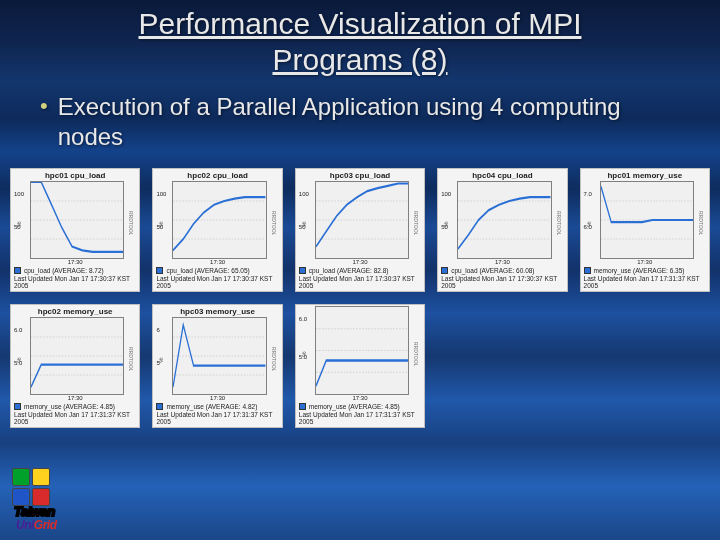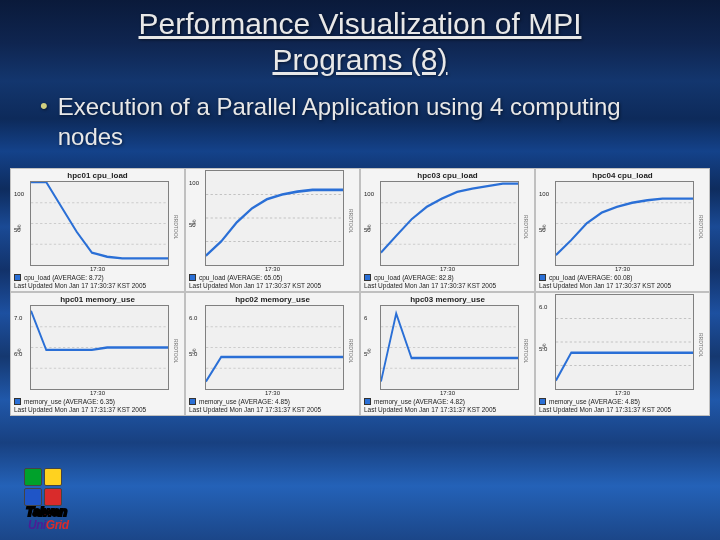--- a/index.html
+++ b/index.html
@@ -37,23 +37,23 @@
     align-items: flex-start;
     gap: 10px;
     text-shadow: 1px 1px 3px rgba(0,0,0,.5);
   }
   .bullet .dot { color: #cfcf80; font-size: 22px; line-height: 28px; }
   .grid {
     position: absolute;
     left: 10px; right: 10px;
     top: 168px;
     display: grid;
-    grid-template-columns: repeat(4, 1fr);
+    grid-template-columns: repeat(5, 1fr);
     grid-template-rows: repeat(2, 1fr);
-    gap: 0;
+    gap: 12px;
   }
   .panel {
     background: #f4f4f4;
     border: 1px solid #c0c0c0;
     height: 124px;
     display: flex;
     flex-direction: column;
     font-size: 7px;
     color: #222;
     position: relative;
@@ -78,21 +78,21 @@
   .panel .xlab { text-align:center; font-size:6px; padding:0 0 1px 0; }
   .panel .legend {
     display:flex; align-items:center; gap:3px;
     font-size:6.5px; padding:1px 2px;
   }
   .panel .legend .sw { width:7px; height:7px; background:#2a6fd6; border:1px solid #333; }
   .panel .updated {
     font-size:6.5px; padding:0 2px 1px 2px; color:#222;
   }
   .logo {
-    position:absolute; left:24px; bottom:8px;
+    position:absolute; left:12px; bottom:8px;
     width:84px; height:64px;
   }
   .logo .tag-sq {
     position:absolute; width:18px; height:18px; border-radius:2px;
     border:1px solid #444;
   }
   .logo .r1 { background:#00a12b; left:0; top:0; }
   .logo .r2 { background:#ffd21f; left:20px; top:0; }
   .logo .r3 { background:#1f55c7; left:0; top:20px; }
   .logo .r4 { background:#d92b2b; left:20px; top:20px; }
@@ -157,20 +157,21 @@
         </div>
         <div class="xlab">17:30</div>
       </div>
       <div class="legend">
         <span class="sw"></span>
         <span>cpu_load (AVERAGE: 8.72)</span>
       </div>
       <div class="updated">Last Updated  Mon Jan 17 17:30:37 KST 2005</div>
     </div>
     <div class="panel">
+      <div class="chart-title">hpc02 cpu_load</div>
       <div style="position: relative; flex: 1 1 0%; display: flex; flex-direction: column;">
         <div class="ylab-left">%</div>
         <div class="ylab" style="top: 10px;">100</div>
         <div class="ylab" style="top: 50%;">50</div>
         <div class="rtag">RRDTOOL</div>
         <div class="plot-area">
           <svg viewBox="0 0 120 56" preserveAspectRatio="none" width="100%" height="100%">
             <line x1="0" x2="120" y1="14" y2="14" stroke="#c2c2c2" stroke-dasharray="2,2" stroke-width="0.6"></line>
             <line x1="0" x2="120" y1="28" y2="28" stroke="#c2c2c2" stroke-dasharray="2,2" stroke-width="0.6"></line>
             <line x1="0" x2="120" y1="42" y2="42" stroke="#c2c2c2" stroke-dasharray="2,2" stroke-width="0.6"></line>

